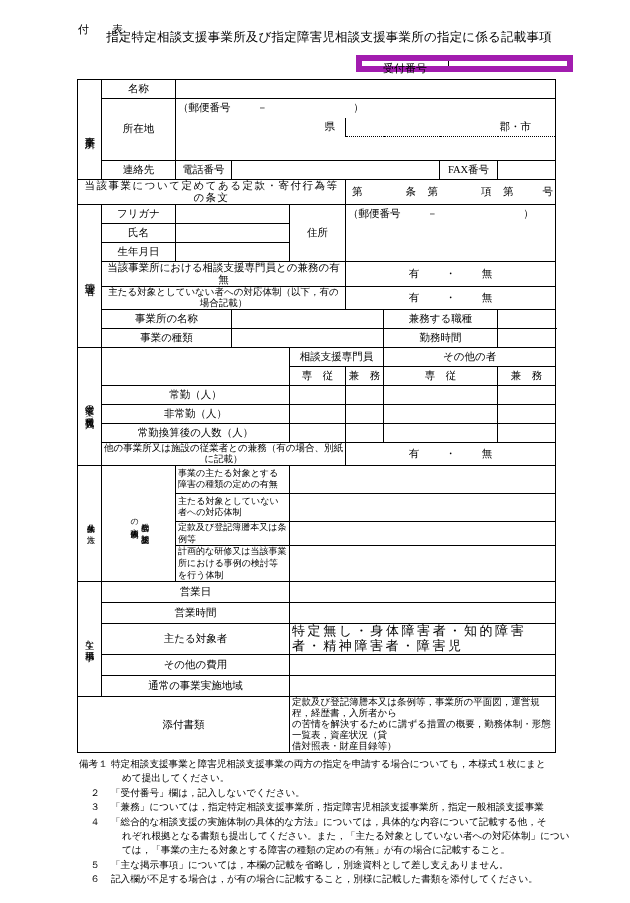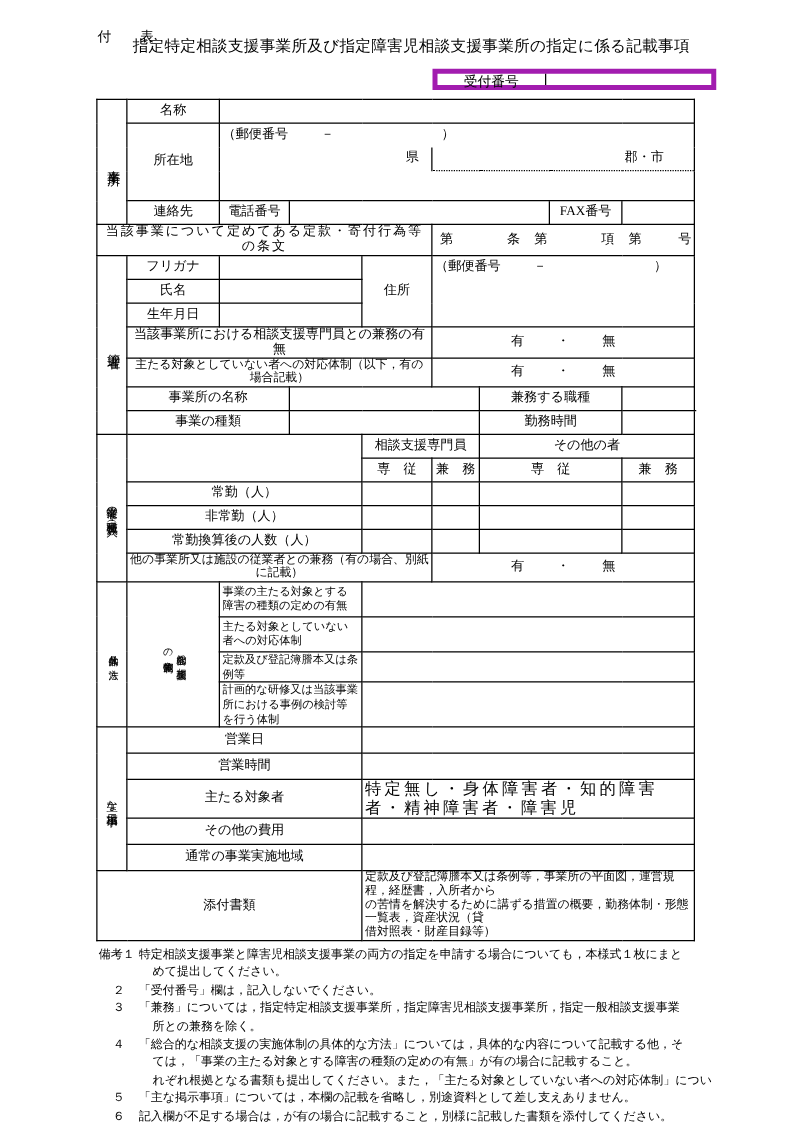--- a/index.html
+++ b/index.html
@@ -37,24 +37,23 @@
     text-align: center;
     font-size: 12.5px;
     letter-spacing: 0.2px;
     padding-left: 28px;
   }
   .receipt {
     position: absolute;
     right: 57px;
     top: 55px;
     display: flex;
-    border: 4px solid #a21caf;
+    border: 6px solid #a21caf;
     height: 17px;
     box-sizing: border-box;
-    gap: 14px;
   }
   .receipt .lbl {
     width: 86px;
     border-right: 1px solid #000;
     font-size: 11px;
     text-align: center;
     line-height: 15px;
   }
   .receipt .val {
     width: 118px;
@@ -446,29 +445,28 @@
     <div class="note-row">
       <div class="note-num" style="text-align:center">２</div>
       <div class="note-body">
         <span>「受付番号」欄は，記入しないでください。</span>
       </div>
     </div>
     <div class="note-row">
       <div class="note-num" style="text-align:center">３</div>
       <div class="note-body">
         <span>「兼務」については，指定特定相談支援事業所，指定障害児相談支援事業所，指定一般相談支援事業</span>
-        <span class="cont">所との兼務を除く。</span>
       </div>
     </div>
     <div class="note-row">
       <div class="note-num" style="text-align:center">４</div>
       <div class="note-body">
         <span>「総合的な相談支援の実施体制の具体的な方法」については，具体的な内容について記載する他，そ</span>
+        <span class="cont">れぞれ根拠となる書類も提出してください。また，「主たる対象としていない者への対応体制」につい</span>
         <span class="cont">ては，「事業の主たる対象とする障害の種類の定めの有無」が有の場合に記載すること。</span>
-        <span class="cont">れぞれ根拠となる書類も提出してください。また，「主たる対象としていない者への対応体制」につい</span>
       </div>
     </div>
     <div class="note-row">
       <div class="note-num" style="text-align:center">５</div>
       <div class="note-body">
         <span>「主な掲示事項」については，本欄の記載を省略し，別途資料として差し支えありません。</span>
       </div>
     </div>
     <div class="note-row">
       <div class="note-num" style="text-align:center">６</div>

